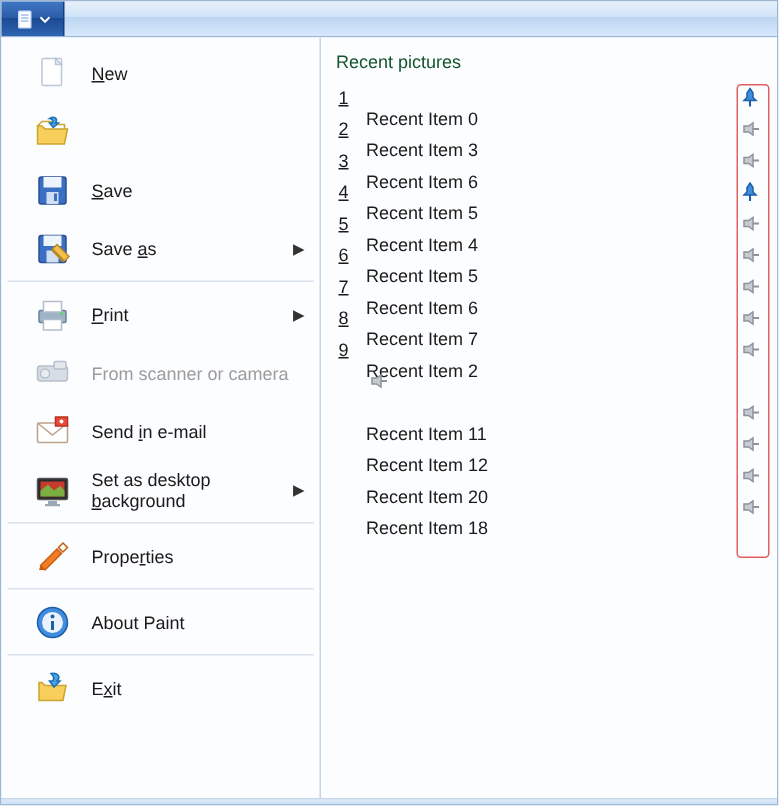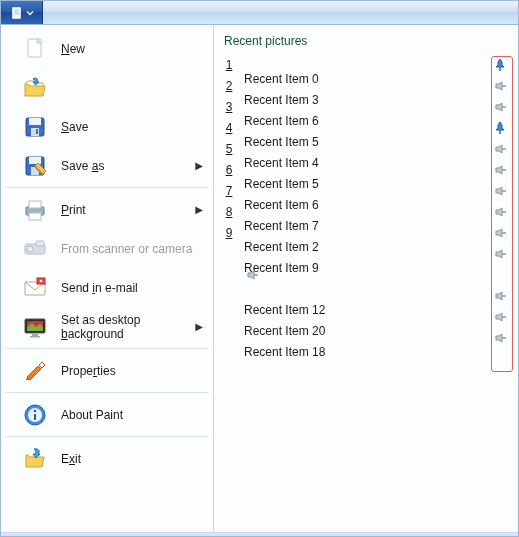--- a/index.html
+++ b/index.html
@@ -355,30 +355,30 @@
             <div class="recent-label">Recent Item 2</div>
             <div class="pin-slot">
               <svg width="14" height="14" viewBox="0 0 14 14">
                 <path d="M3 5 L6 5 L9 3 L9 11 L6 9 L3 9 Z" fill="#c7ccd2" stroke="#8c939c"></path>
                 <line x1="9" y1="7" x2="13" y2="7" stroke="#8c939c" stroke-width="1.4"></line>
               </svg>
             </div>
           </div>
           <div class="recent-row">
             <div class="recent-num blank"></div>
-            <div class="recent-label">Recent Item 9</div>
             <div class="pin-slot">
               <svg width="14" height="14" viewBox="0 0 14 14">
                 <path d="M3 5 L6 5 L9 3 L9 11 L6 9 L3 9 Z" fill="#c7ccd2" stroke="#8c939c"></path>
                 <line x1="9" y1="7" x2="13" y2="7" stroke="#8c939c" stroke-width="1.4"></line>
               </svg>
             </div>
           </div>
           <div class="recent-row">
             <div class="recent-num blank"></div>
+            <div class="recent-label">Recent Item 11</div>
             <div class="pin-slot">
               <svg width="14" height="14" viewBox="0 0 14 14">
                 <path d="M3 5 L6 5 L9 3 L9 11 L6 9 L3 9 Z" fill="#c7ccd2" stroke="#8c939c"></path>
                 <line x1="9" y1="7" x2="13" y2="7" stroke="#8c939c" stroke-width="1.4"></line>
               </svg>
             </div>
           </div>
           <div class="recent-row">
             <div class="recent-num blank"></div>
             <div class="recent-label">Recent Item 12</div>

